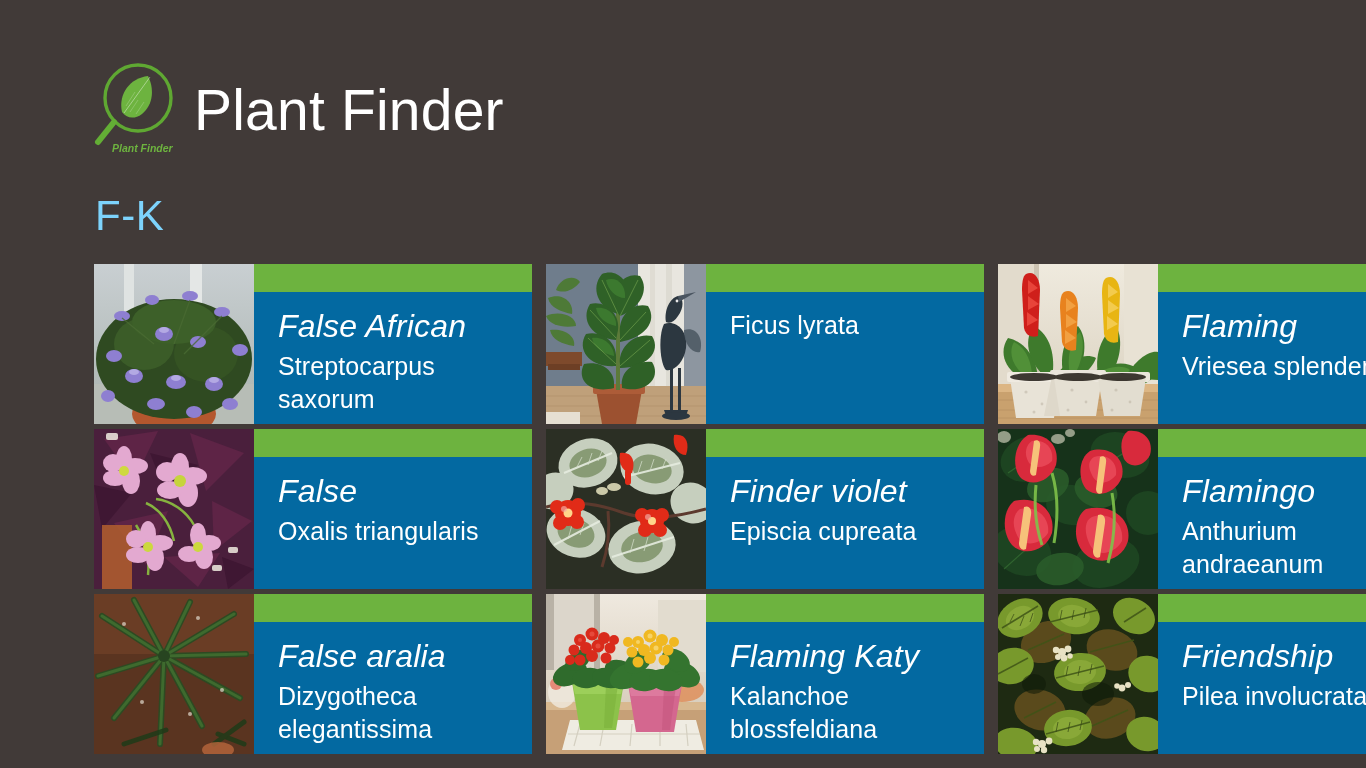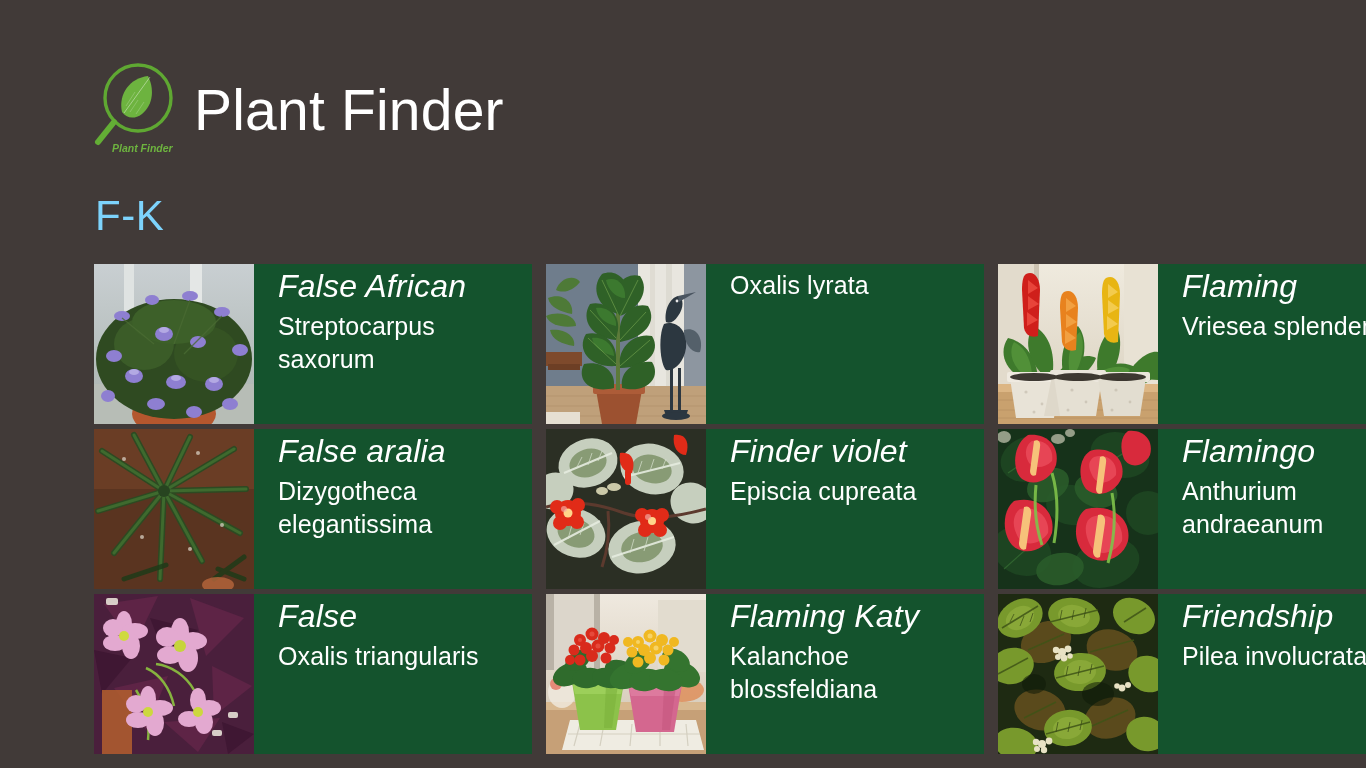--- a/index.html
+++ b/index.html
@@ -90,24 +90,25 @@
     height: 160px;
     overflow: hidden;
     position: relative;
     background: #2e2a28;
   }
 
   .tile-thumb svg { display: block; width: 160px; height: 160px; }
 
   .tile-body {
     flex: 1 1 auto;
-    background: #14532d;
-    padding: 2px 10px 8px 24px;
+    background: #0369a1;
+    padding: 14px 10px 8px 24px;
     overflow: hidden;
     min-width: 0;
+    margin-top: 28px;
   }
 
   .tile-title {
     font-size: 32px;
     font-style: italic;
     font-weight: 300;
     line-height: 1.28;
     color: #ffffff;
     white-space: nowrap;
     overflow: hidden;
@@ -203,73 +204,20 @@
         <div class="tile-title">False African</div>
         <div class="tile-sub">
           <span>Streptocarpus</span>
           <span>saxorum</span>
         </div>
       </div>
     </div>
     <div class="tile">
       <div class="tile-thumb">
     <svg viewBox="0 0 160 160" xmlns="http://www.w3.org/2000/svg">
-      <rect width="160" height="160" fill="#5a3420"></rect>
-      <rect y="0" width="160" height="60" fill="#6a3d25"></rect>
-      <g stroke="#2d4a22" stroke-width="6" stroke-linecap="round" fill="none">
-        <path d="M70 62 L8 22"></path>
-            <path d="M70 62 L40 6"></path>
-            <path d="M70 62 L96 8"></path>
-        <path d="M70 62 L140 20"></path>
-            <path d="M70 62 L152 60"></path>
-            <path d="M70 62 L146 104"></path>
-        <path d="M70 62 L108 132"></path>
-            <path d="M70 62 L66 150"></path>
-            <path d="M70 62 L20 124"></path>
-        <path d="M70 62 L4 82"></path>
-      </g>
-      <g stroke="#3e6a2e" stroke-width="3" stroke-linecap="round" fill="none">
-        <path d="M70 62 L8 22"></path>
-            <path d="M70 62 L40 6"></path>
-            <path d="M70 62 L96 8"></path>
-        <path d="M70 62 L140 20"></path>
-            <path d="M70 62 L152 60"></path>
-            <path d="M70 62 L146 104"></path>
-        <path d="M70 62 L108 132"></path>
-            <path d="M70 62 L66 150"></path>
-            <path d="M70 62 L20 124"></path>
-        <path d="M70 62 L4 82"></path>
-      </g>
-      <g stroke="#1f3a18" stroke-width="5" stroke-linecap="round" fill="none" opacity="0.85">
-        <path d="M124 140 L150 150"></path>
-            <path d="M30 150 L72 136"></path>
-            <path d="M150 128 L120 150"></path>
-      </g>
-      <circle cx="70" cy="62" r="6" fill="#274420"></circle>
-      <g fill="#d8cfc2" opacity="0.75">
-        <circle cx="30" cy="30" r="2"></circle>
-            <circle cx="104" cy="24" r="2"></circle>
-            <circle cx="128" cy="96" r="2"></circle>
-        <circle cx="48" cy="108" r="2"></circle>
-            <circle cx="96" cy="120" r="2"></circle>
-      </g>
-      <ellipse cx="124" cy="156" rx="16" ry="8" fill="#b8663c" opacity="0.8"></ellipse>
-    </svg>
-      </div>
-      <div class="tile-body">
-        <div class="tile-title">False aralia</div>
-        <div class="tile-sub">
-          <span>Dizygotheca</span>
-          <span>elegantissima</span>
-        </div>
-      </div>
-    </div>
-    <div class="tile">
-      <div class="tile-thumb">
-    <svg viewBox="0 0 160 160" xmlns="http://www.w3.org/2000/svg">
       <rect width="160" height="160" fill="#4a1f3c"></rect>
       <g fill="#5e2446">
         <path d="M96 4 L150 24 L112 62 Z"></path>
             <path d="M10 10 L64 2 L40 52 Z"></path>
         <path d="M118 72 L158 92 L120 122 Z"></path>
             <path d="M20 94 L74 82 L52 136 Z"></path>
         <path d="M70 128 L126 124 L104 158 Z"></path>
       </g>
       <g fill="#3f1733">
         <path d="M56 24 L104 36 L74 70 Z"></path>
@@ -325,20 +273,73 @@
       <div class="tile-body">
         <div class="tile-title">False</div>
         <div class="tile-sub">
           <span>Oxalis triangularis</span>
         </div>
       </div>
     </div>
     <div class="tile">
       <div class="tile-thumb">
     <svg viewBox="0 0 160 160" xmlns="http://www.w3.org/2000/svg">
+      <rect width="160" height="160" fill="#5a3420"></rect>
+      <rect y="0" width="160" height="60" fill="#6a3d25"></rect>
+      <g stroke="#2d4a22" stroke-width="6" stroke-linecap="round" fill="none">
+        <path d="M70 62 L8 22"></path>
+            <path d="M70 62 L40 6"></path>
+            <path d="M70 62 L96 8"></path>
+        <path d="M70 62 L140 20"></path>
+            <path d="M70 62 L152 60"></path>
+            <path d="M70 62 L146 104"></path>
+        <path d="M70 62 L108 132"></path>
+            <path d="M70 62 L66 150"></path>
+            <path d="M70 62 L20 124"></path>
+        <path d="M70 62 L4 82"></path>
+      </g>
+      <g stroke="#3e6a2e" stroke-width="3" stroke-linecap="round" fill="none">
+        <path d="M70 62 L8 22"></path>
+            <path d="M70 62 L40 6"></path>
+            <path d="M70 62 L96 8"></path>
+        <path d="M70 62 L140 20"></path>
+            <path d="M70 62 L152 60"></path>
+            <path d="M70 62 L146 104"></path>
+        <path d="M70 62 L108 132"></path>
+            <path d="M70 62 L66 150"></path>
+            <path d="M70 62 L20 124"></path>
+        <path d="M70 62 L4 82"></path>
+      </g>
+      <g stroke="#1f3a18" stroke-width="5" stroke-linecap="round" fill="none" opacity="0.85">
+        <path d="M124 140 L150 150"></path>
+            <path d="M30 150 L72 136"></path>
+            <path d="M150 128 L120 150"></path>
+      </g>
+      <circle cx="70" cy="62" r="6" fill="#274420"></circle>
+      <g fill="#d8cfc2" opacity="0.75">
+        <circle cx="30" cy="30" r="2"></circle>
+            <circle cx="104" cy="24" r="2"></circle>
+            <circle cx="128" cy="96" r="2"></circle>
+        <circle cx="48" cy="108" r="2"></circle>
+            <circle cx="96" cy="120" r="2"></circle>
+      </g>
+      <ellipse cx="124" cy="156" rx="16" ry="8" fill="#b8663c" opacity="0.8"></ellipse>
+    </svg>
+      </div>
+      <div class="tile-body">
+        <div class="tile-title">False aralia</div>
+        <div class="tile-sub">
+          <span>Dizygotheca</span>
+          <span>elegantissima</span>
+        </div>
+      </div>
+    </div>
+    <div class="tile">
+      <div class="tile-thumb">
+    <svg viewBox="0 0 160 160" xmlns="http://www.w3.org/2000/svg">
       <rect width="160" height="160" fill="#6f7d8c"></rect>
       <rect x="92" y="0" width="46" height="126" fill="#e8e6df"></rect>
       <rect x="120" y="0" width="6" height="126" fill="#d8d5cc" opacity="0.7"></rect>
       <rect x="104" y="0" width="5" height="126" fill="#d8d5cc" opacity="0.6"></rect>
       <rect x="138" y="0" width="22" height="126" fill="#8d96a0"></rect>
       <rect x="0" y="122" width="160" height="38" fill="#bfa07a"></rect>
       <g stroke="#a98a64" stroke-width="1" opacity="0.5">
         <line x1="0" y1="132" x2="160" y2="132"></line>
             <line x1="0" y1="142" x2="160" y2="142"></line>
         <line x1="0" y1="152" x2="160" y2="152"></line>
@@ -393,21 +394,21 @@
         <ellipse cx="130" cy="152" rx="14" ry="4"></ellipse>
       </g>
       <g fill="#4e5a64" opacity="0.9">
         <path d="M138 66 C150 62 158 74 154 88 C146 90 138 80 138 66Z"></path>
       </g>
       <circle cx="131" cy="37" r="1.4" fill="#e8e8e8"></circle>
     </svg>
       </div>
       <div class="tile-body">
         <div class="tile-sub">
-          <span>Oxalis lyrata</span>
+          <span>Ficus lyrata</span>
         </div>
       </div>
     </div>
     <div class="tile">
       <div class="tile-thumb">
     <svg viewBox="0 0 160 160" xmlns="http://www.w3.org/2000/svg">
       <rect width="160" height="160" fill="#2b2f24"></rect>
       <g fill="#c6cfbe">
         <ellipse cx="42" cy="34" rx="30" ry="24" transform="rotate(-18 42 34)"></ellipse>
         <ellipse cx="106" cy="40" rx="32" ry="25" transform="rotate(14 106 40)"></ellipse>

